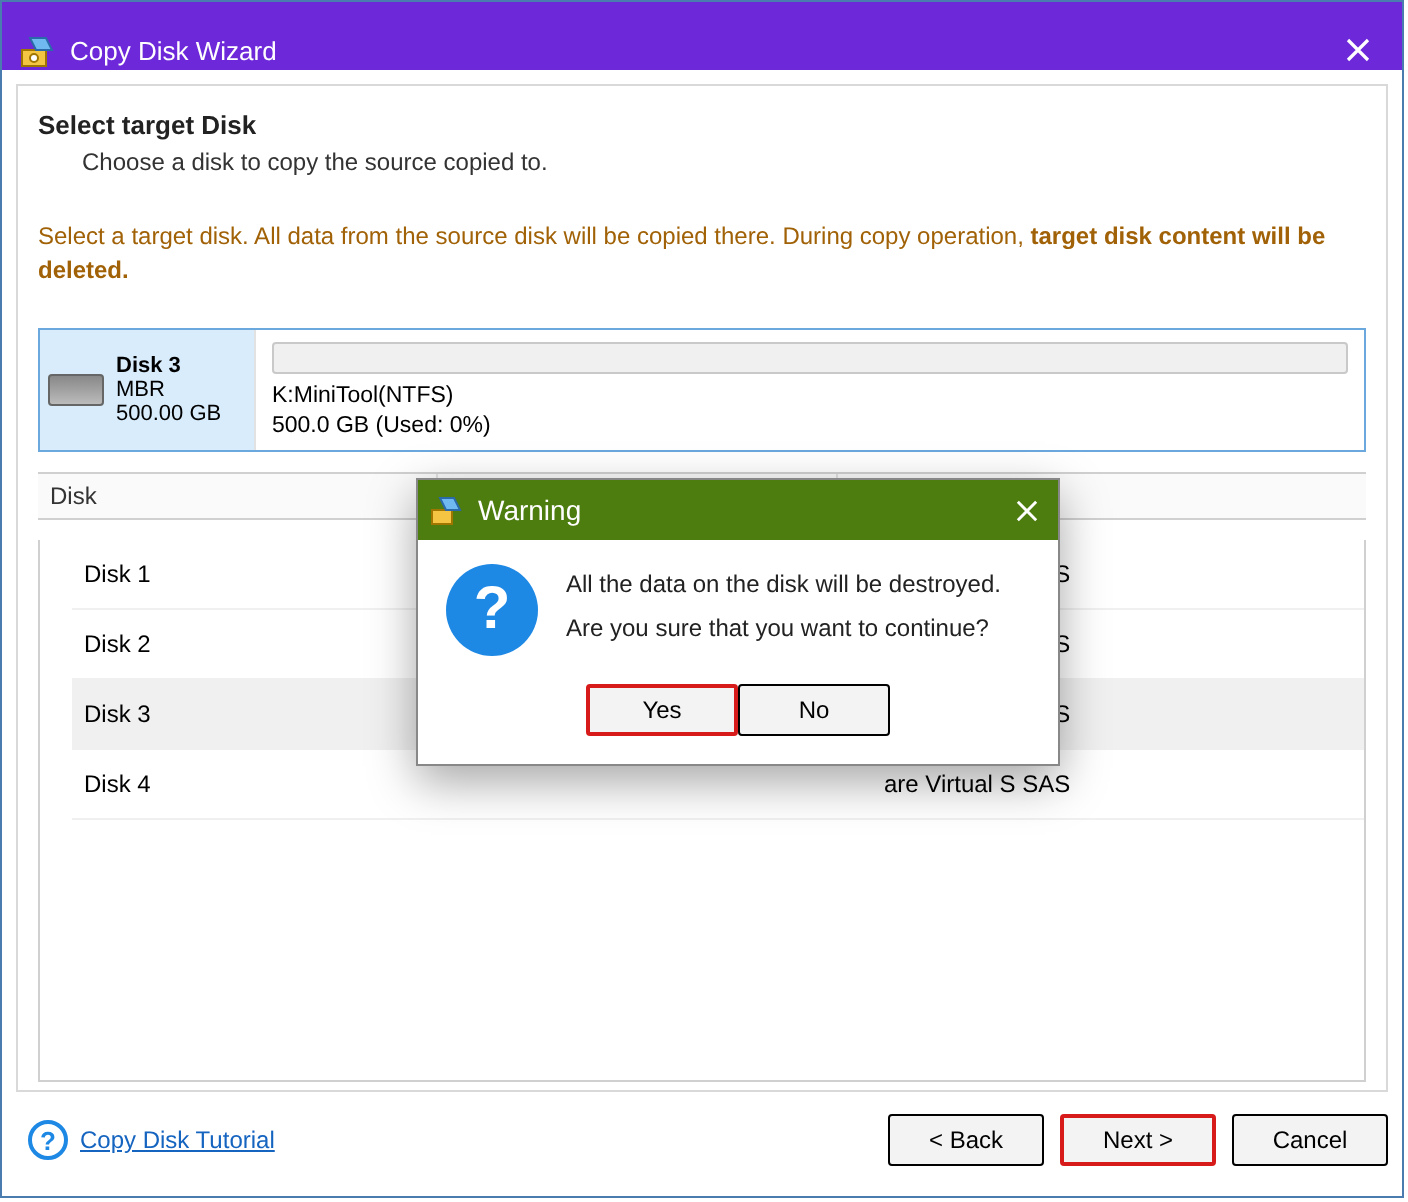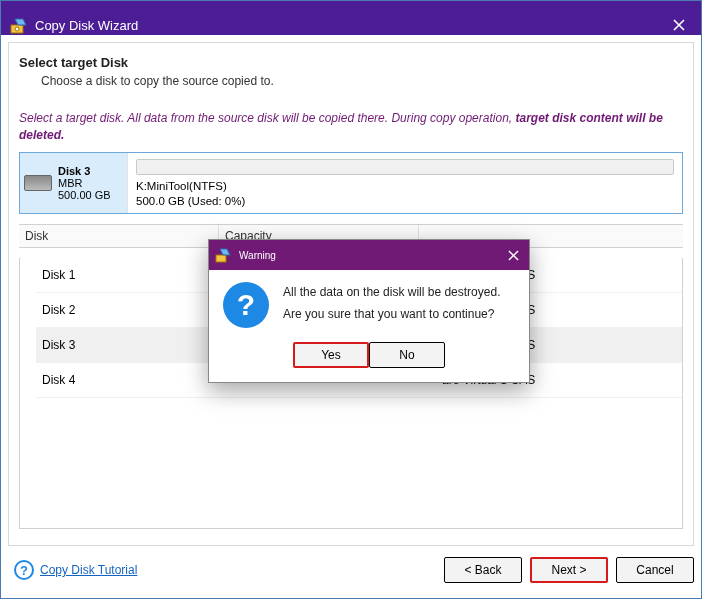--- a/index.html
+++ b/index.html
@@ -1,30 +1,30 @@
 <!DOCTYPE html>
 <html><head>
 <meta charset="utf-8">
 <style>
   * { box-sizing: border-box; margin: 0; padding: 0; }
   body { font-family: "Segoe UI", Tahoma, sans-serif; font-size: 12px; background: #fff; width: 704px; height: 601px; overflow: hidden; position: relative; }
   .window { width: 702px; height: 599px; border: 1px solid #4a7cb0; position: relative; background: #fff; }
 
-  .titlebar { height: 48px; background: #4c1d95; display: flex; align-items: center; padding: 0 0 0 8px; color: #fff; }
+  .titlebar { height: 48px; background: #6d28d9; display: flex; align-items: center; padding: 0 0 0 8px; color: #fff; }
   .title-icon { width: 20px; height: 20px; display: flex; align-items: center; justify-content: center; margin-right: 6px; }
   .titlebar .title { font-size: 13px; flex: 1; color: #fff; }
   .close-btn { width: 44px; height: 34px; display: flex; align-items: center; justify-content: center; color: #fff; font-size: 16px; cursor: pointer; }
 
   .body-area { position: absolute; top: 34px; left: 0; right: 0; bottom: 0; padding: 0; background: #fff; }
   .inner-panel { position: absolute; top: 7px; left: 7px; right: 7px; bottom: 52px; border: 1px solid #d9d9d9; background: #fff; padding: 10px 10px 10px 10px; overflow: hidden; }
 
   .heading1 { font-size: 13px; font-weight: 600; color: #222; margin: 2px 0 4px 0; }
   .subhead { font-size: 12px; color: #333; margin-left: 22px; margin-bottom: 22px; }
 
-  .instruct { font-size: 12px; color: #701a75; line-height: 1.4; margin-bottom: 8px; font-style: italic; }
+  .instruct { font-size: 12px; color: #a16207; line-height: 1.4; margin-bottom: 20px; }
   .instruct b { font-weight: 700; }
 
   .selected-disk { border: 1px solid #6aa8de; background: #fff; display: flex; align-items: stretch; height: 62px; }
   .selected-left { width: 108px; background: #d8ecfb; border-right: 1px solid #e2e2e2; display: flex; align-items: center; padding-left: 4px; }
   .disk-icon { width: 28px; height: 16px; background: linear-gradient(#888,#bbb); border-radius: 2px; margin-right: 6px; border: 1px solid #666; }
   .disk-info { display: flex; flex-direction: column; font-size: 11px; }
   .disk-info .dn { font-weight: 700; }
   .selected-right { flex: 1; padding: 6px 8px; }
   .bar { height: 16px; background: #f0f0f0; border: 1px solid #c9c9c9; border-radius: 2px; margin-bottom: 4px; }
   .part-info { font-size: 11.5px; line-height: 1.3; }
@@ -47,21 +47,21 @@
   .tutorial { display: flex; align-items: center; gap: 6px; margin-left: 6px; }
   .tutorial .qcircle { width: 20px; height: 20px; border-radius: 50%; border: 2px solid #1e88e5; color: #1e88e5; display: flex; align-items: center; justify-content: center; font-weight: bold; font-size: 13px; }
   .tutorial a { color: #1464c0; text-decoration: underline; font-size: 12px; }
   .footer-btns { margin-left: auto; display: flex; gap: 8px; }
   .btn { min-width: 78px; height: 26px; background: #f3f3f3; border: 1px solid #000000; font-size: 12px; display: flex; align-items: center; justify-content: center; cursor: pointer; border-radius: 2px; }
 
   .hl-red { border: 2px solid #d71a1a !important; }
 
   
   .dialog { position: absolute; left: 207px; top: 238px; width: 322px; background: #fff; border: 1px solid #888; box-shadow: 0 8px 22px rgba(0,0,0,0.35); z-index: 50; }
-  .dlg-title { height: 30px; background: #701a75; color: #fff; display: flex; align-items: center; padding: 0 0 0 6px; font-size: 10px; }
+  .dlg-title { height: 30px; background: #4d7c0f; color: #fff; display: flex; align-items: center; padding: 0 0 0 6px; font-size: 14px; }
   .dlg-title .dlg-icon { width: 18px; height: 18px; margin-right: 6px; display: flex; }
   .dlg-title .dlg-close { width: 32px; height: 30px; display: flex; align-items: center; justify-content: center; font-size: 14px; margin-left: auto; cursor: pointer; }
   .dlg-body { padding: 12px 14px 14px 14px; display: flex; }
   .dlg-qicon { width: 46px; height: 46px; border-radius: 50%; background: #1e88e5; color: #fff; font-size: 30px; font-weight: bold; display: flex; align-items: center; justify-content: center; margin-right: 14px; flex-shrink: 0; }
   .dlg-text { font-size: 12px; line-height: 1.8; color: #222; }
   .dlg-btns { display: flex; justify-content: center; padding: 0 0 14px 0; }
   .dlg-btns .btn { min-width: 76px; }
 </style>
 </head>
 <body>

